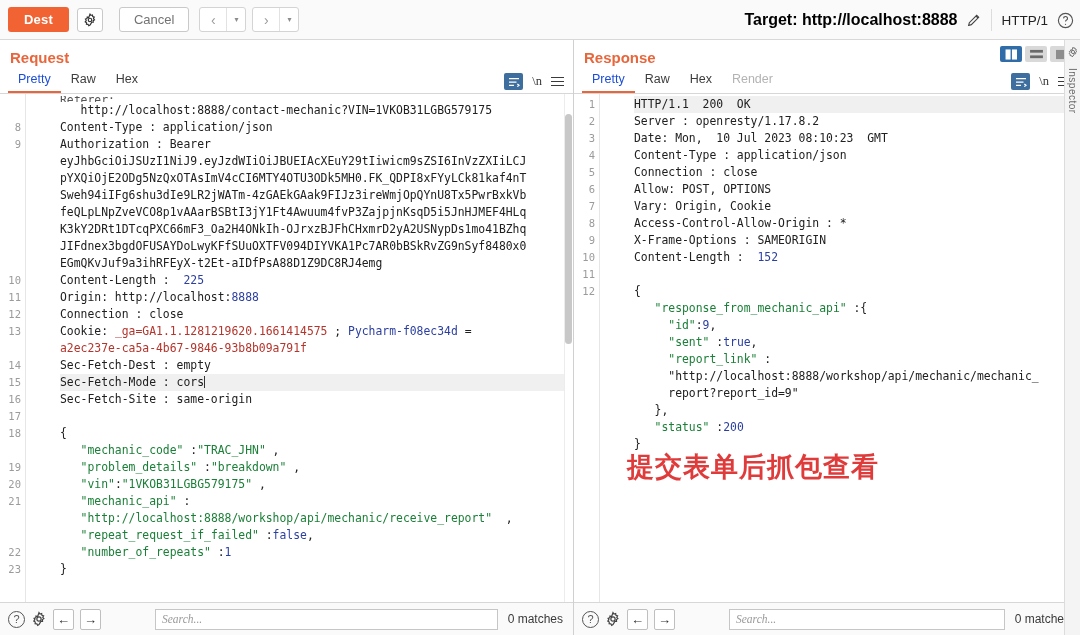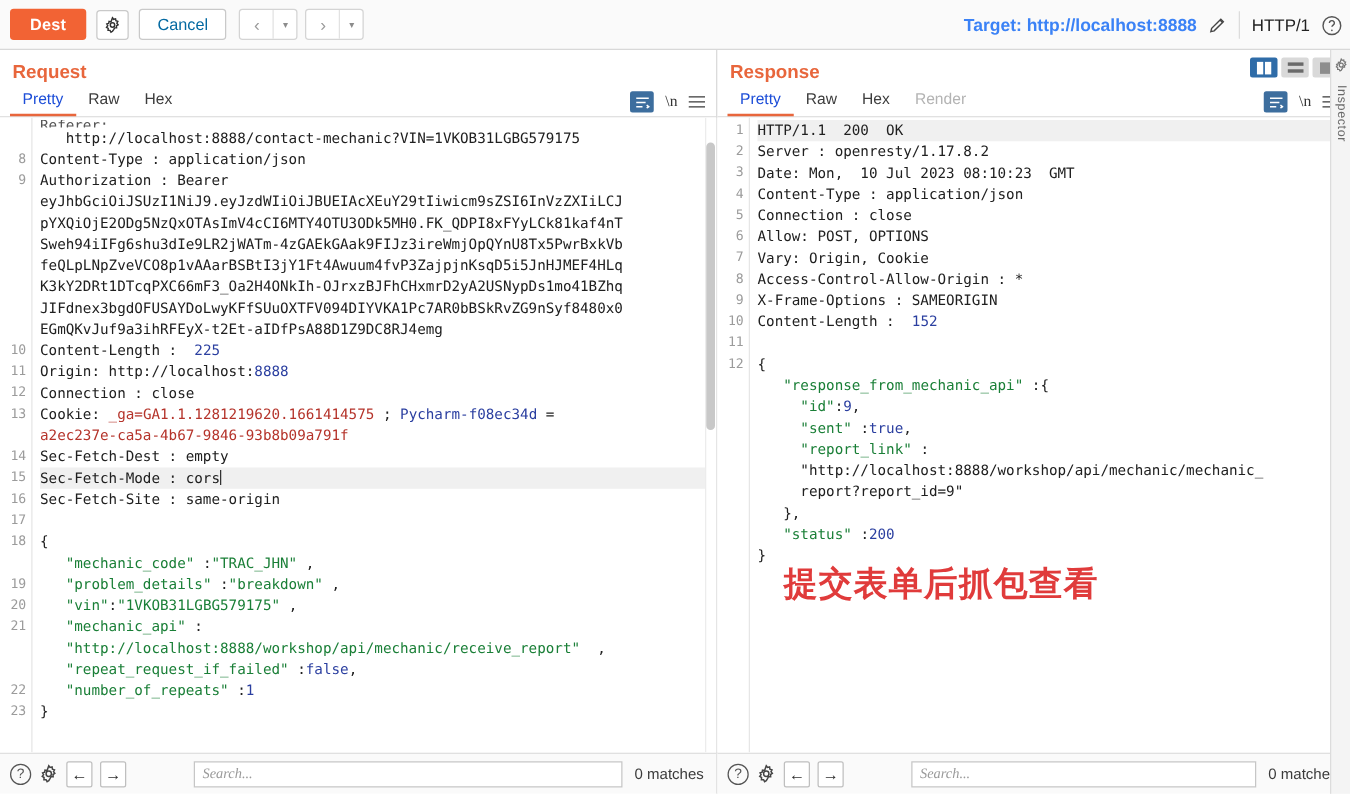--- a/index.html
+++ b/index.html
@@ -28,23 +28,23 @@
     letter-spacing: .2px;
   }
   .icon-btn {
     width: 26px; height: 24px;
     border: 1px solid #c9c9c9; border-radius: 3px;
     background: #fff; margin-left: 8px;
     display: flex; align-items: center; justify-content: center;
     cursor: pointer;
   }
   .cancel-btn {
-    margin-left: 8px;
+    margin-left: 16px;
     border: 1px solid #c9c9c9; border-radius: 3px;
-    background: #fff; color: #0369a1;
+    background: #fff; color: #737373;
     font-size: 13px; padding: 4px 14px; cursor: default;
   }
   .nav-group {
     margin-left: 10px; display: flex;
     border: 1px solid #d4d4d4; border-radius: 3px; background: #fff;
     height: 25px; align-items: stretch;
   }
   .nav-group + .nav-group { margin-left: 6px; }
   .nav-arrow {
     width: 26px; display:flex; align-items:center; justify-content:center;
@@ -52,21 +52,21 @@
   }
   .nav-div { width: 1px; background: #e2e2e2; }
   .nav-caret {
     width: 18px; display:flex; align-items:center; justify-content:center;
     color:#8c8c8c; font-size: 8px; cursor: pointer;
   }
   .top-right {
     position: absolute; right: 6px; top: 0; height: 40px;
     display: flex; align-items: center; gap: 9px;
   }
-  .target-label { font-size: 14px; font-weight: bold; color: #3b82f6; margin-left: 36px; }
+  .target-label { font-size: 16px; font-weight: bold; color: #000000; margin-left: 36px; }
   .vdiv { width: 1px; height: 22px; background: #dcdcdc; }
   .http-ver { font-size: 13.5px; color: #222; }
 
   
   .panes { flex: 1 1 auto; display: flex; min-height: 0; background:#fff; }
   .pane { display: flex; flex-direction: column; min-width: 0; background: #fff; position: relative; }
   .pane-left { width: 574px; flex: 0 0 574px; border-right: 1px solid #d0d0d0; }
   .pane-right { flex: 1 1 auto; }
 
   .pane-title {
@@ -118,21 +118,21 @@
     font-family: "DejaVu Sans Mono", monospace;
     font-size: 10.5px; color: #9b9b9b;
     border-right: 1px solid #e6e6e6; background:#fff;
     user-select: none;
   }
   .gutter div { height: 17px; line-height: 17px; }
   .code {
     flex: 1 1 auto; padding-top: 2px; padding-left: 6px;
     font-family: "DejaVu Sans Mono", monospace;
     font-size: 11.4px; color: #202020;
-    white-space: pre; overflow: hidden;
+    white-space: pre; overflow: hidden; margin-left: 28px;
   }
   .code .ln { height: 17px; line-height: 17px; white-space: pre; }
   .code .ln.hl { background: #f0f0f0; }
   .k-str  { color: #1a7f37; }
   .k-blue { color: #2b3fa0; }
   .k-red  { color: #b5342b; }
   .caret { display:inline-block; width:1px; height:12px; background:#333; vertical-align:-2px; }
 
   .annotation {
     position: absolute; left: 53px; top: 355px;

